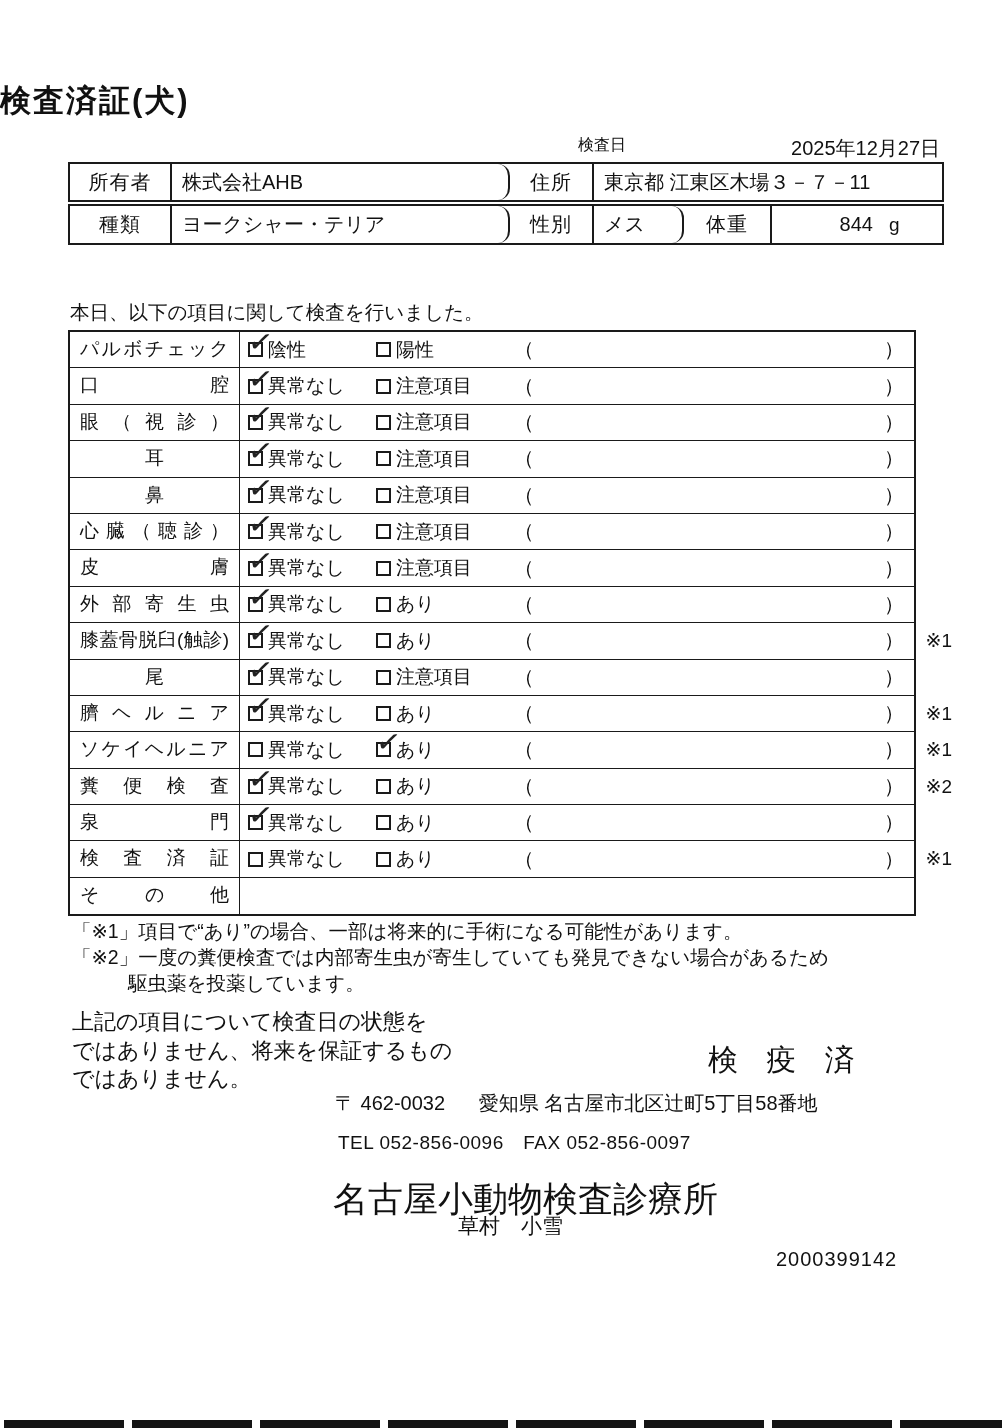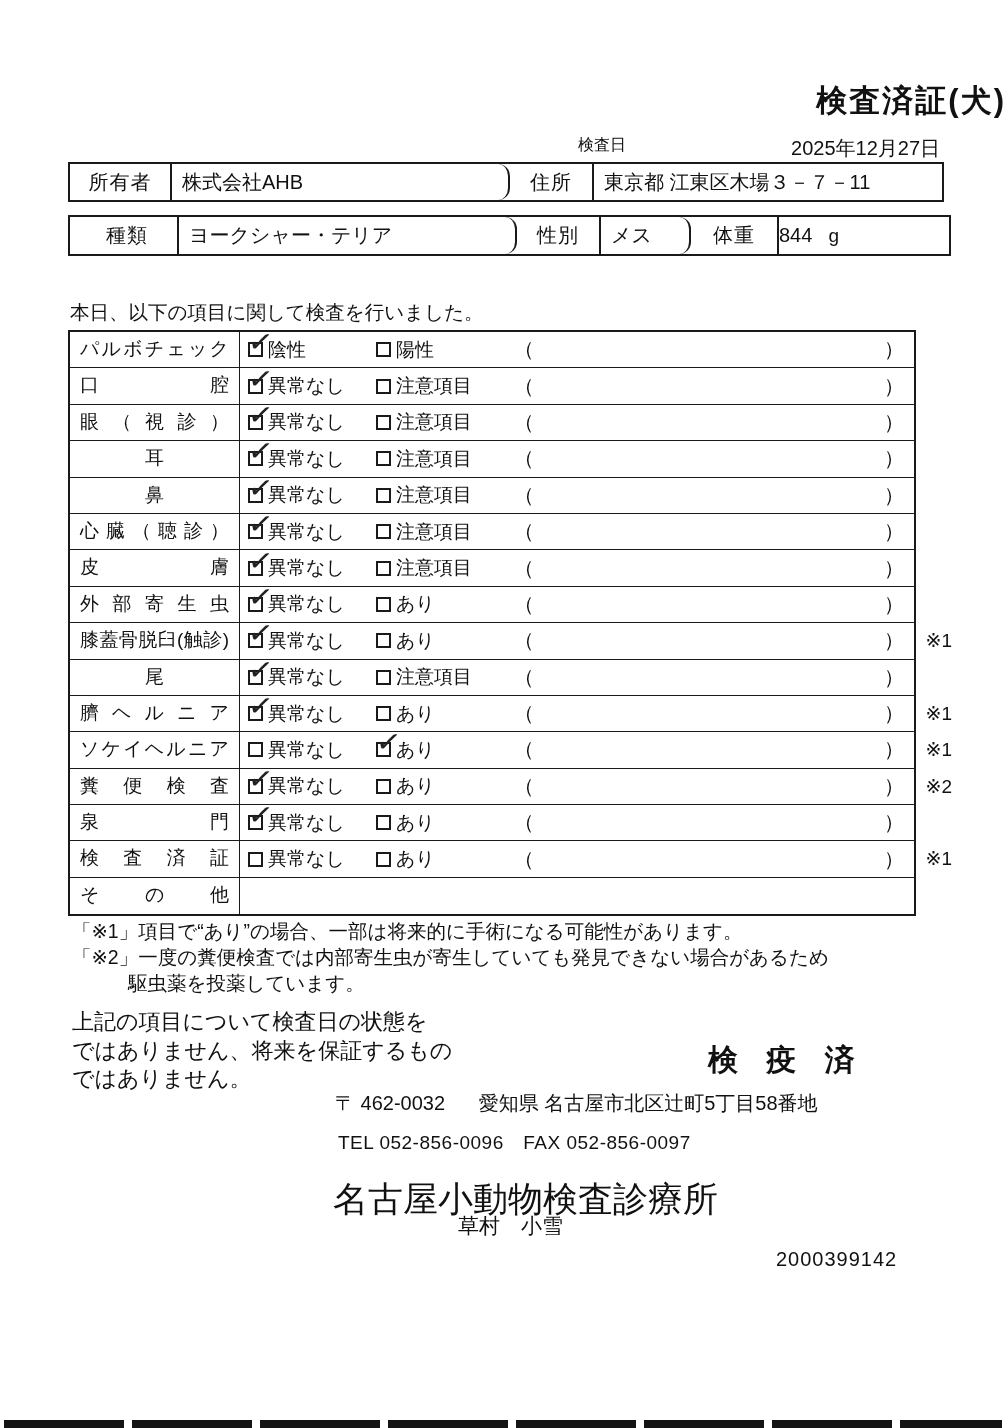--- a/index.html
+++ b/index.html
@@ -2,39 +2,39 @@
 <html><head>
 <meta charset="utf-8">
 <style>
   html,body{margin:0;padding:0;background:#e8e8e8;}
   .page{
     position:relative;width:1006px;height:1428px;background:#ffffff;
     font-family:"Liberation Sans","DejaVu Sans",sans-serif;color:#111;
     overflow:hidden;margin:0 auto;
   }
   
-  .title{position:absolute;top:80px;left:0;width:100%;text-align:right;
+  .title{position:absolute;top:80px;left:0;width:100%;text-align:left;
     font-size:31px;font-weight:600;letter-spacing:2px;}
   .insp-label{position:absolute;left:578px;top:135px;font-size:16px;}
   .insp-value{position:absolute;right:66px;top:135px;font-size:20px;}
   
   .tbl{position:absolute;left:68px;border:2px solid #1a1a1a;width:872px;box-sizing:content-box;}
   .trow{display:flex;height:37px;border-bottom:2px solid #1a1a1a;}
   .trow:last-child{border-bottom:none;}
   .cell{display:flex;align-items:center;box-sizing:border-box;
     border-right:2px solid #1a1a1a;font-size:20px;overflow:hidden;white-space:nowrap;}
   .cell:last-child{border-right:none;}
   .cell.head{justify-content:center;letter-spacing:1px;}
   .cell.val{padding:0 10px;border-radius:12px;}
   .w102{flex:0 0 102px;} .w338{flex:0 0 338px;} .w84{flex:0 0 84px;}
   .w90{flex:0 0 90px;} .w88{flex:0 0 88px;} .grow{flex:1 1 auto;}
   .owner-tbl{top:162px;}
   .owner-tbl .trow{height:36px;}
-  .pet-tbl{top:215px;padding-left:7px;}
-  .weight-cell{justify-content:flex-start;padding-right:14px;}
+  .pet-tbl{top:204px;}
+  .weight-cell{justify-content:center;padding-right:14px;margin-left:39px;}
   .weight-cell .unit{margin-left:16px;font-size:19px;}
   .intro{position:absolute;left:70px;top:299px;font-size:19.5px;}
   
   .check-table{position:absolute;left:68px;top:330px;width:844px;border:2px solid #1a1a1a;}
   .crow{position:relative;display:flex;height:36.4px;border-bottom:1.6px solid #1a1a1a;box-sizing:border-box;}
   .crow:last-child{border-bottom:none;}
   .c-label{flex:0 0 170px;width:170px;border-right:1.8px solid #1a1a1a;box-sizing:border-box;
     padding:0 10px;font-size:19px;line-height:34px;white-space:nowrap;overflow:hidden;
     text-align:justify;text-align-last:justify;}
   .c-label.center{text-align:center;text-align-last:center;}
@@ -45,21 +45,21 @@
     margin-right:5px;flex:0 0 15px;box-sizing:border-box;}
   .check{position:absolute;left:-2px;top:-17px;font-size:30px;line-height:1;color:#222;
     transform:rotate(8deg);font-weight:400;}
   .paren{flex:1 1 auto;display:flex;justify-content:space-between;align-items:center;
     padding-right:10px;font-size:20px;}
   .note-mark{position:absolute;right:-38px;top:6px;font-size:19px;white-space:nowrap;}
   
   .notes{position:absolute;left:72px;top:918px;font-size:19.5px;line-height:26px;}
   .notes .indent{margin-left:56px;}
   .disclaimer{position:absolute;left:72px;top:1008px;font-size:22px;line-height:28.5px;font-weight:500;}
-  .stamp{position:absolute;left:708px;top:1040px;font-size:30px;letter-spacing:10px;font-weight:700;}
+  .stamp{position:absolute;left:708px;top:1040px;font-size:30px;letter-spacing:10px;font-weight:400;}
   .addr{position:absolute;left:335px;top:1090px;font-size:20px;}
   .addr .addr-main{margin-left:28px;}
   .telfax{position:absolute;left:338px;top:1130px;font-size:19px;letter-spacing:0.5px;}
   .clinic{position:absolute;left:333px;top:1176px;font-size:35px;font-weight:500;}
   .vet{position:absolute;left:458px;top:1212px;font-size:21px;}
   .serial{position:absolute;left:776px;top:1248px;font-size:20px;letter-spacing:1px;}
   .scan-strip{position:absolute;left:4px;right:4px;bottom:0;height:8px;
     background:repeating-linear-gradient(90deg,#141414 0 120px,#ffffff 120px 128px);}
 </style>
 </head>

